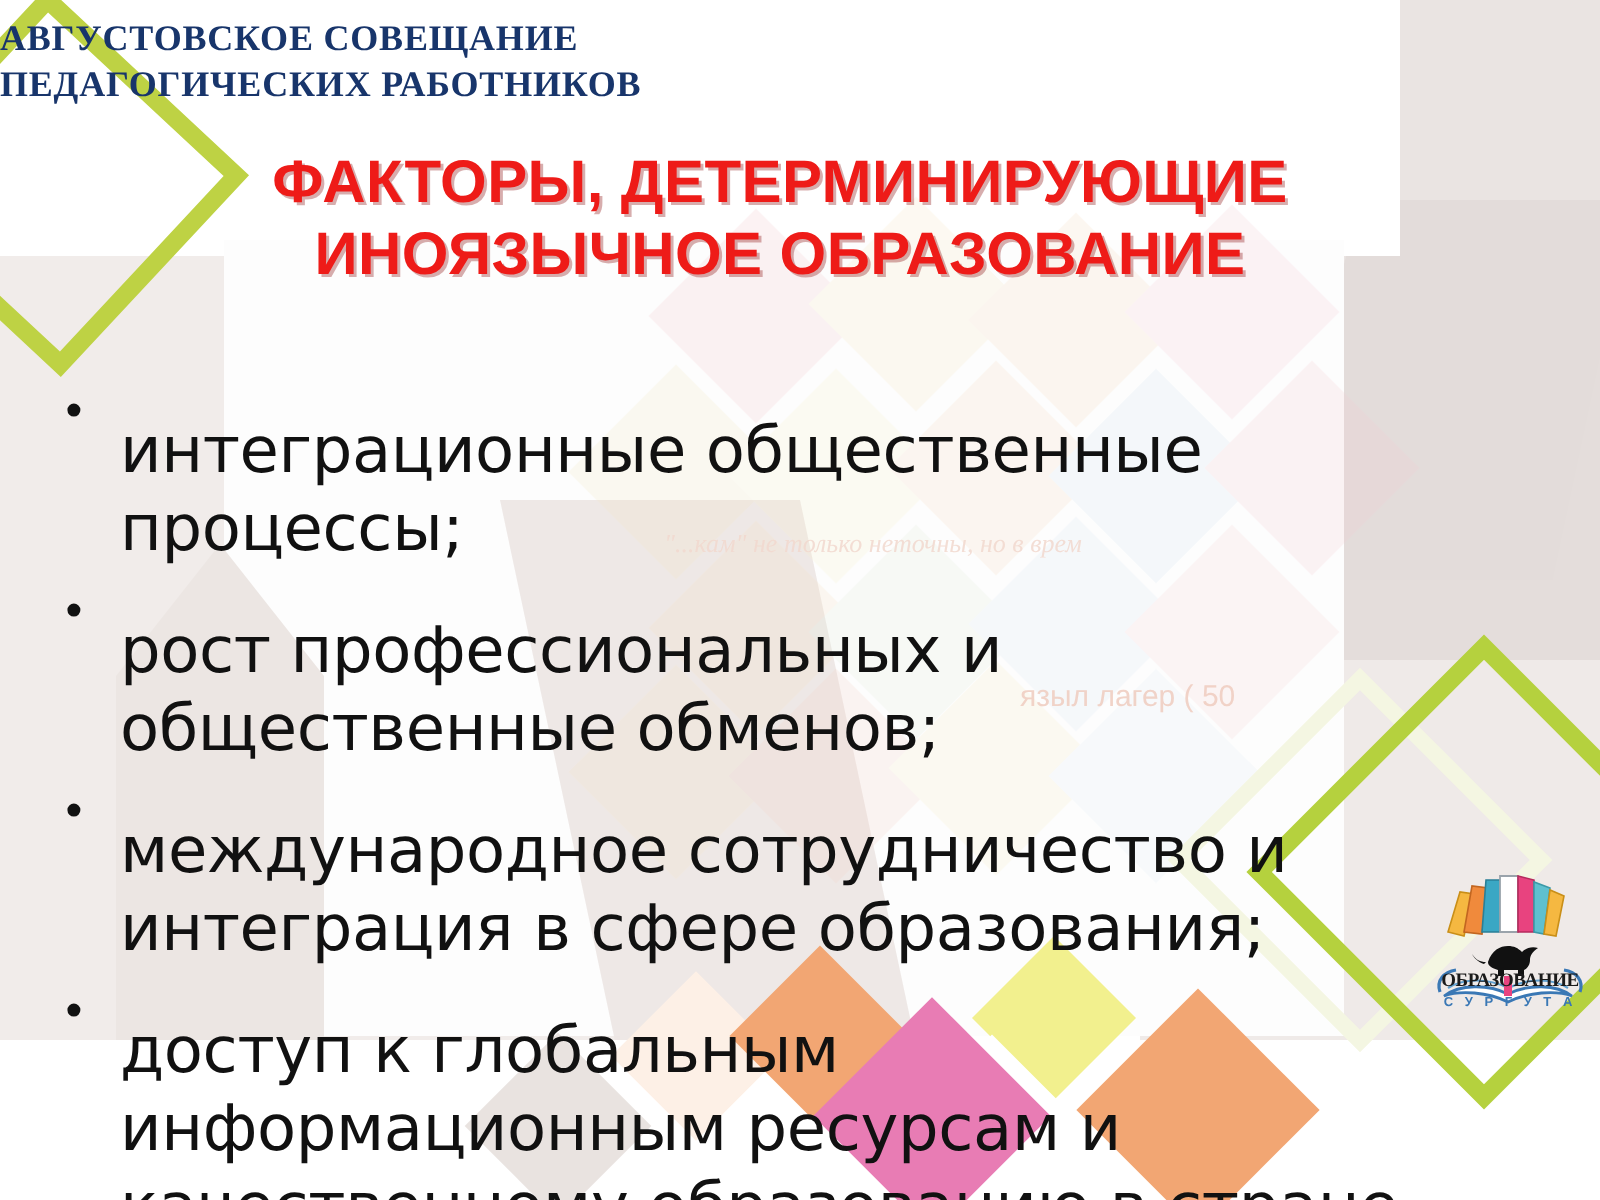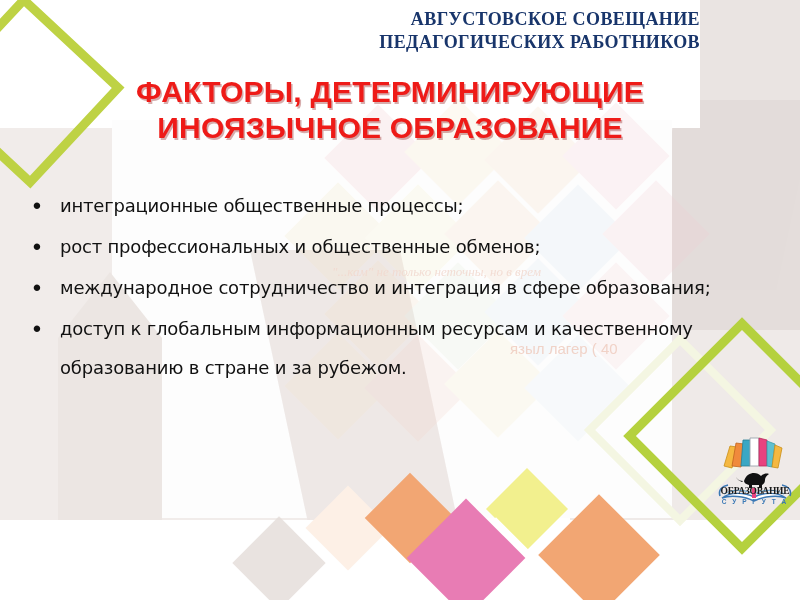--- a/index.html
+++ b/index.html
@@ -194,21 +194,21 @@
     opacity: .9;
     font-family: "Liberation Sans", sans-serif;
     pointer-events: none;
   }
 
   
   .kicker {
     position: absolute;
     left: 0; top: 8px;
     width: 700px;
-    text-align: right;
+    text-align: left;
     color: #18356b;
     font-family: "Liberation Serif", serif;
     font-weight: bold;
     font-size: 18px;
     line-height: 23px;
     letter-spacing: .4px;
   }
   .title {
     position: absolute;
     left: 0; top: 74px;
@@ -239,23 +239,24 @@
     flex: 0 0 46px;
     color: #111111;
     font-size: 24px;
     line-height: 39px;
     text-align: center;
   }
   .bullet-text {
     flex: 1 1 auto;
     color: #111111;
     font-family: "DejaVu Sans", sans-serif;
-    font-size: 18px;
+    font-size: 32px;
     line-height: 39px;
     letter-spacing: -.2px;
+    margin-top: 20px;
   }
 
   
   .date {
     position: absolute;
     left: 0; top: 528px;
     width: 800px;
     text-align: center;
     color: #1b2a64;
     font-family: "Liberation Serif", serif;
@@ -324,21 +325,21 @@
     <div class="wm-cell" style="left:90px;  top:158px; background:#e3eedb;"></div>
     <div class="wm-cell" style="left:170px; top:154px; background:#dde9f4;"></div>
     <div class="wm-cell" style="left:248px; top:158px; background:#f6d6d9;"></div>
     <div class="wm-cell" style="left:-30px; top:228px; background:#f5e6cb;"></div>
     <div class="wm-cell" style="left:50px;  top:230px; background:#f4d3c9;"></div>
     <div class="wm-cell" style="left:130px; top:226px; background:#f7eecb;"></div>
     <div class="wm-cell" style="left:210px; top:230px; background:#e6eff6;"></div>
   </div>
 
   <div class="watermark-text">"...кам" не только неточны, но в врем</div>
-  <div class="watermark-text2">языл лагер ( 40</div>
+  <div class="watermark-text2">языл лагер ( 50</div>
 
   <div class="dia dia-outline-left"></div>
   <div class="dia dia-pale-right"></div>
   <div class="dia dia-outline-right"></div>
 
   <div class="dia dia-grey-bl"></div>
   <div class="dia dia-cream-1"></div>
   <div class="dia dia-orange-1"></div>
   <div class="dia dia-yellow-1"></div>
   <div class="dia dia-white-1"></div>

